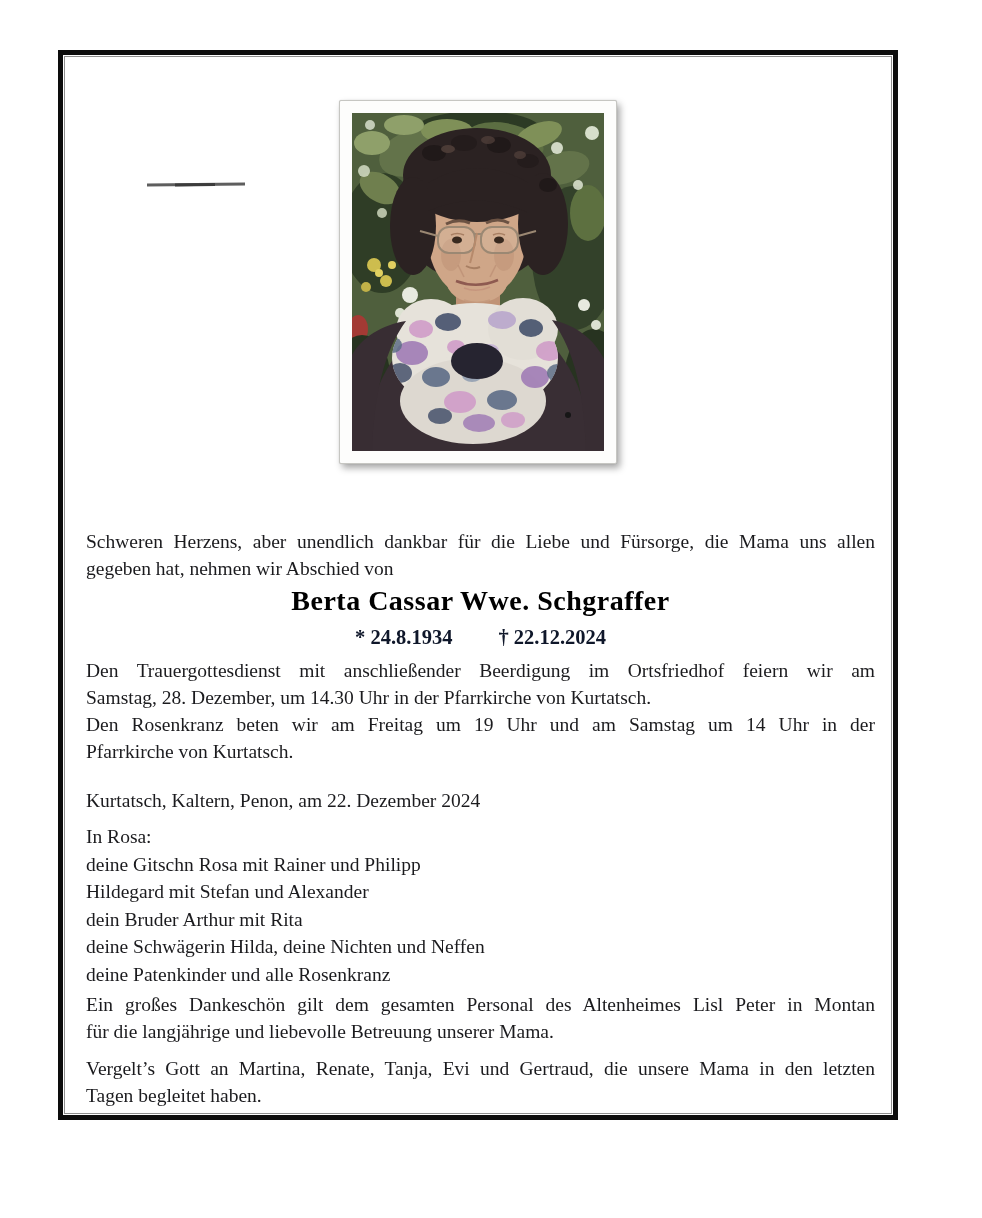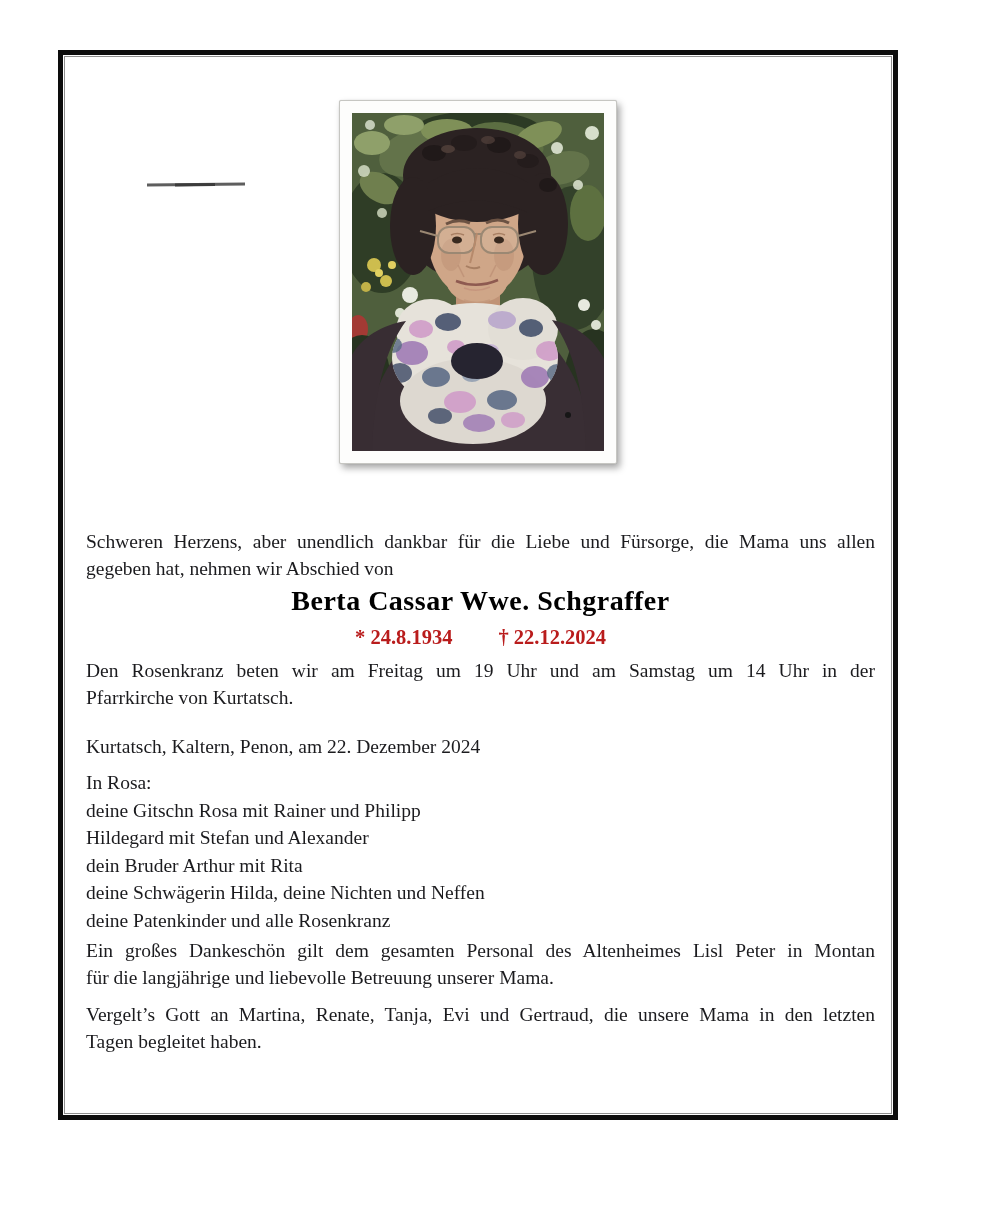--- a/index.html
+++ b/index.html
@@ -30,21 +30,21 @@
   .text-col{font-size:19.5px;line-height:27px;}
   .line{text-align:left;}
   .line.stretch{text-align:justify;text-align-last:justify;}
   .block-intro{margin-top:60px;}
   .deceased-name{
     margin-top:2px;font-size:28px;line-height:34px;font-weight:bold;
     text-align:center;color:#000000;letter-spacing:0.5px;
   }
   .dates-row{
     margin-top:7px;display:flex;justify-content:center;gap:46px;
-    font-size:20.5px;line-height:25px;font-weight:bold;color:#b91c1c;
+    font-size:20.5px;line-height:25px;font-weight:bold;color:#0f172a;
   }
   .block-service{margin-top:7px;}
   .block-dateline{margin-top:22px;}
   .block-family{margin-top:9px;}
   .block-family .line{line-height:27.5px;}
   .block-thanks{margin-top:3px;}
   .block-gratitude{margin-top:10px;}
 </style>
 </head>
 <body>
@@ -209,20 +209,24 @@
 
     <div class="deceased-name">Berta Cassar Wwe. Schgraffer</div>
 
     <div class="dates-row">
       <span>* 24.8.1934</span>
       <span>† 22.12.2024</span>
     </div>
 
     <div class="text-col block-service">
         <div class="para">
+          <div class="line stretch">Den Trauergottesdienst mit anschließender Beerdigung im Ortsfriedhof feiern wir am</div>
+          <div class="line">Samstag, 28. Dezember, um 14.30 Uhr in der Pfarrkirche von Kurtatsch.</div>
+        </div>
+        <div class="para">
           <div class="line stretch">Den Rosenkranz beten wir am Freitag um 19 Uhr und am Samstag um 14 Uhr in der</div>
           <div class="line">Pfarrkirche von Kurtatsch.</div>
         </div>
       </div>
 
     <div class="text-col block-dateline">
         <div class="para">
           <div class="line">Kurtatsch, Kaltern, Penon, am 22. Dezember 2024</div>
         </div>
       </div>

